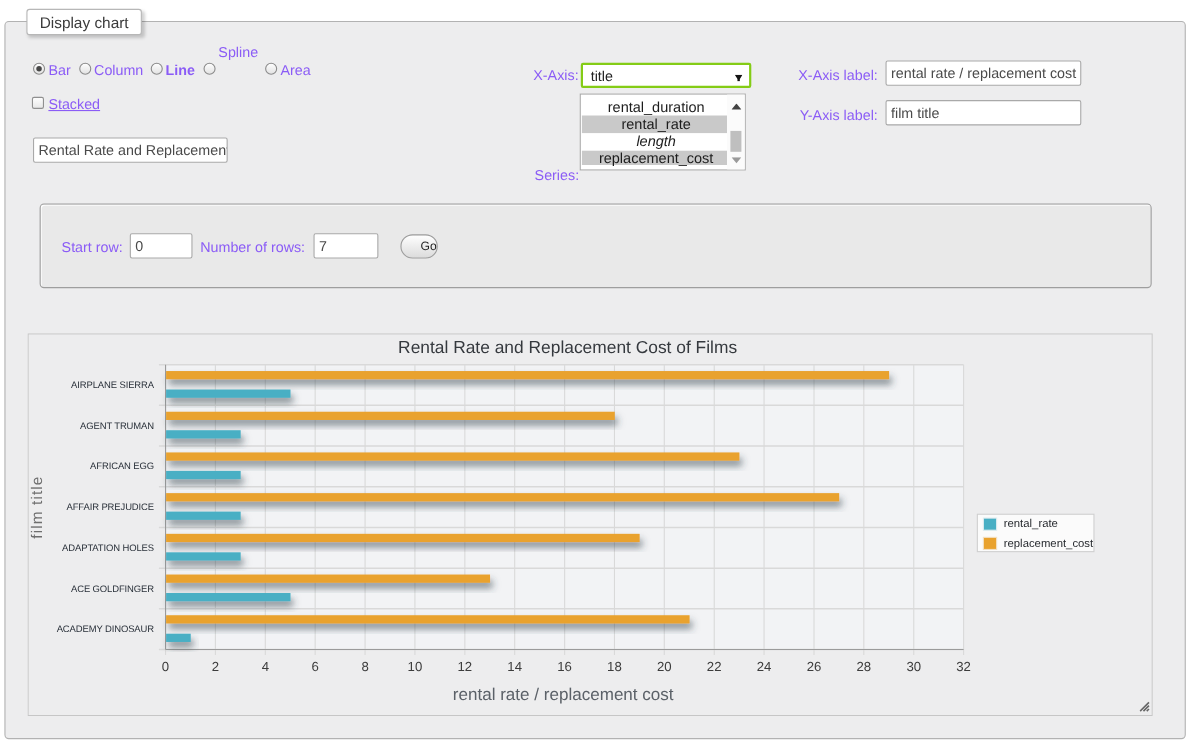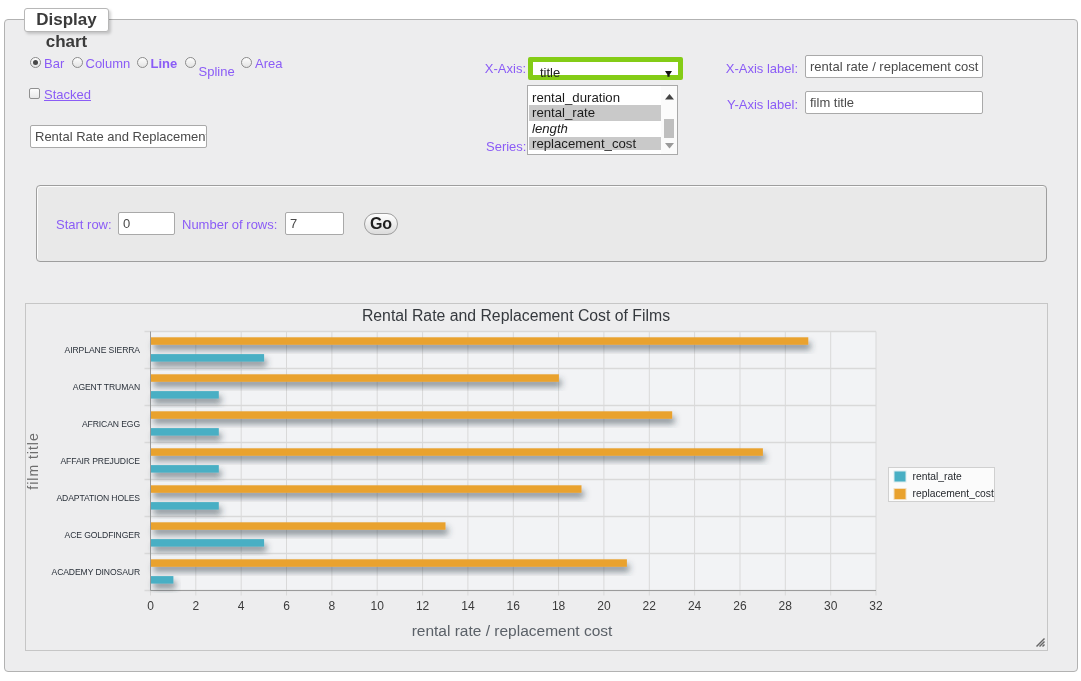--- a/index.html
+++ b/index.html
@@ -4,24 +4,24 @@
 <style>
   * { margin:0; padding:0; box-sizing:border-box; }
   html,body { width:1081px; height:681px; background:#fff; font-family:"Liberation Sans", sans-serif; }
   body { position:relative; overflow:hidden; }
   .abs { position:absolute; }
   .fieldset {
     left:4px; top:19px; width:1074px; height:653px;
     background:#ededee; border:1px solid #b2b2b2; border-radius:4px;
   }
   .legendbox {
-    left:24px; top:8px; width:85px; height:24px;
+    left:24px; top:8px; width:105px; height:24px;
     background:#fff; border:1px solid #b7b7b7; border-radius:3px;
     box-shadow:2px 2px 3px rgba(0,0,0,0.18);
-    font-weight:bold; font-size:17px; color:#3b3b3b;
+    font-weight:normal; font-size:14px; color:#3b3b3b;
     text-align:center; line-height:22px;
   }
   .lbl { font-size:13px; color:#8b5cf6; }
   .radio {
     width:11px; height:11px; border-radius:50%;
     border:1px solid #8b8b8b; background:linear-gradient(#fdfdfd,#e3e3e3);
   }
   .radio.sel::after {
     content:""; position:absolute; left:2px; top:2px; width:5px; height:5px;
     border-radius:50%; background:#474747;
@@ -29,64 +29,64 @@
   .checkbox {
     width:11px; height:11px; border-radius:2px;
     border:1px solid #909090; background:linear-gradient(#fdfdfd,#e8e8e8);
   }
   .tinput {
     background:#fff; border:1px solid #a9a9a9; border-radius:2px;
     font-size:13px; color:#4a4a4a; line-height:21px;
     padding:0 4px; white-space:nowrap; overflow:hidden;
   }
   .selectbox {
-    background:#fff; border:5px solid #84cc16; border-radius:2px;
+    background:#fff; border:2px solid #84cc16; border-radius:2px;
     font-size:13px; color:#222; line-height:21px; padding:0 4px 0 7px;
   }
   .panel {
     left:36px; top:185px; width:1011px; height:77px;
     background:#e9e9e9; border:1px solid #9e9e9e; border-radius:4px;
     box-shadow:inset 1px 1px 0 rgba(255,255,255,0.85);
   }
   .gobtn {
     left:364px; top:213px; width:34px; height:22px;
     background:linear-gradient(#fefefe,#dcdcdc); border:1px solid #9d9d9d;
-    border-radius:11px; font-size:16px; color:#1f1f1f; text-align:center; line-height:20px;font-weight:bold;
+    border-radius:11px; font-size:11px; color:#1f1f1f; text-align:right; line-height:20px;
   }
 </style>
 </head>
 <body>
   <div class="abs fieldset"></div>
   <div class="abs legendbox">Display chart</div>
 
   <div class="abs radio sel" style="left:30px; top:57px;"></div>
   <div class="abs lbl" style="left:44px; top:56px;">Bar</div>
   <div class="abs radio" style="left:71.5px; top:57px;"></div>
   <div class="abs lbl" style="left:85.5px; top:56px;">Column</div>
   <div class="abs radio" style="left:136.5px; top:57px;"></div>
   <div class="abs lbl" style="left:150.5px; top:56px;font-weight:bold;">Line</div>
   <div class="abs radio" style="left:184.5px; top:57px;"></div>
-  <div class="abs lbl" style="left:198.5px; top:64px;text-align:right;">Spline</div>
+  <div class="abs lbl" style="left:198.5px; top:40px;text-align:right;">Spline</div>
   <div class="abs radio" style="left:241px; top:57px;"></div>
   <div class="abs lbl" style="left:255px; top:56px;">Area</div>
 
   <div class="abs checkbox" style="left:29px; top:88px;"></div>
   <div class="abs lbl" style="left:44px; top:87px;text-decoration:underline;">Stacked</div>
 
   <div class="abs tinput" style="left:30px; top:125px; width:177px; height:23px;">Rental Rate and Replacement Cost of Films</div>
 
   <div class="abs lbl" style="left:448px; top:61px; width:78px; text-align:right; white-space:nowrap;">X-Axis:</div>
   <div class="abs selectbox" style="left:528px; top:57px; width:155px; height:23px;">title
     <svg class="abs" style="right:6px; top:8.5px;" width="7" height="6">
       <path d="M0,0 L7,0 L4.6,3.8 L4.6,5.8 L2.4,5.8 L2.4,3.8 Z" fill="#141414"></path>
     </svg>
   </div>
 
-  <div class="abs lbl" style="left:486px; top:139px; width:39px; text-align:right;">Series:</div>
-  <div class="abs" style="left:527px; top:85px; width:150.5px; height:69.5px; background:#fff; border:1px solid #a9a9a9;">
+  <div class="abs lbl" style="left:486px; top:152px; width:39px; text-align:right;">Series:</div>
+  <div class="abs" style="left:527px; top:85px; width:150.5px; height:69.5px; background:#fff; border:1px solid #a9a9a9;text-align:center;">
     <div class="abs" style="left:2px; top:3.5px; width:131px; height:16px; font-size:13.2px; color:#1c1c1c; line-height:16px; padding-left:2px;">rental_duration</div>
     <div class="abs" style="left:1px; top:19px; width:132px; height:15.5px; background:#c9c9c9; font-size:13.2px; color:#1c1c1c; line-height:15.5px; padding-left:3px;">rental_rate</div>
     <div class="abs" style="left:2px; top:35px; width:131px; height:16px; font-size:13.2px; color:#1c1c1c; line-height:16px; padding-left:2px;font-style:italic;">length</div>
     <div class="abs" style="left:1px; top:51px; width:132px; height:12.5px; background:#c9c9c9; font-size:13.2px; color:#1c1c1c; line-height:13.5px; padding-left:3px;">replacement_cost</div>
 
     <div class="abs" style="left:133px; top:0; width:15.5px; height:67.5px; background:#fbfbfb;">
       <svg class="abs" style="left:3.5px; top:7.5px;" width="9" height="6">
         <path d="M0,5.5 L9,5.5 L4.5,0 Z" fill="#424242"></path>
       </svg>
       <div class="abs" style="left:2.5px; top:32.5px; width:10.5px; height:19px; background:#bfbfbf;"></div>

